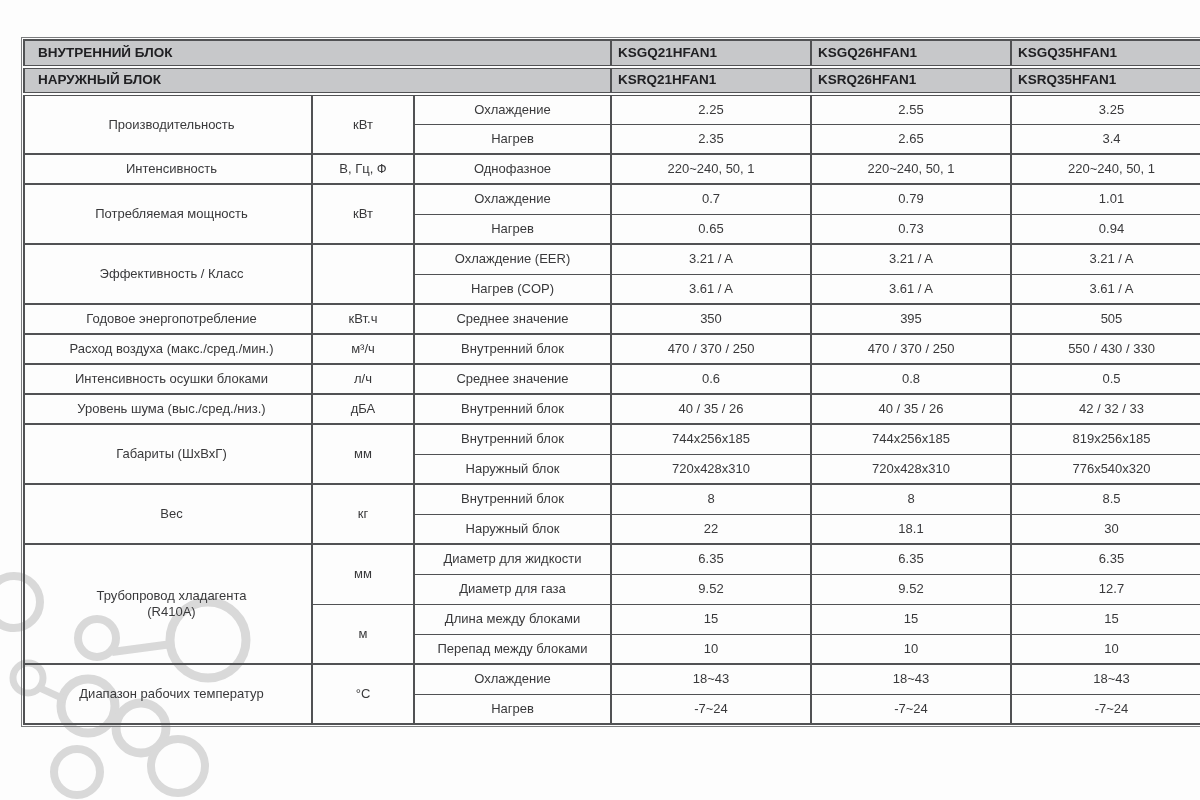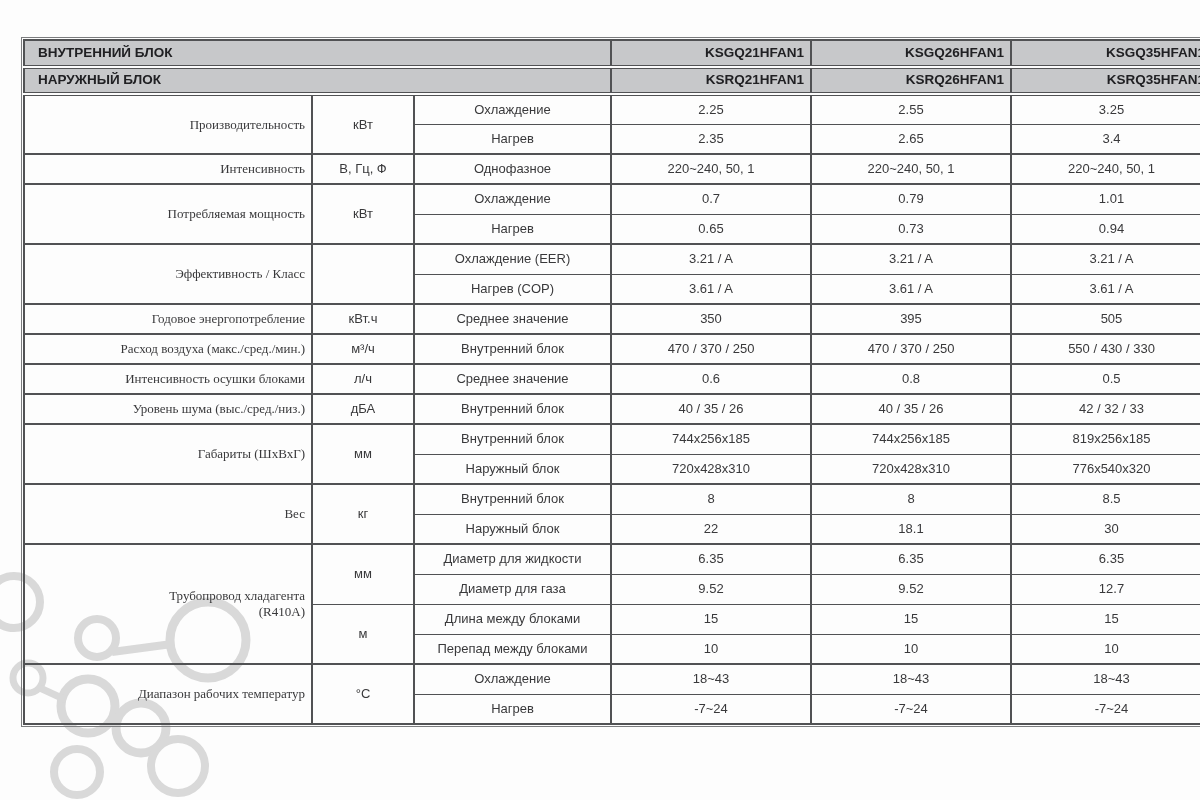--- a/index.html
+++ b/index.html
@@ -27,22 +27,22 @@
     text-align:center; vertical-align:middle;
     padding:0 6px; overflow:hidden;
     line-height:1.2;
   }
   tr.hdr td {
     background:#c7c8ca; background-clip:padding-box;
     font-weight:bold; color:#202023; font-size:13.5px;
     text-align:left; padding-left:13px; height:27px;
     border-bottom:4px double #515254;
   }
-  tr.hdr td.model { text-align:right; padding-left:6px; }
-  td.param { text-align:right; padding-left:13px; white-space:pre-line;font-family:Liberation Serif, serif; }
+  tr.hdr td.model { text-align:left; padding-left:6px; }
+  td.param { text-align:center; padding-left:13px; white-space:pre-line; }
   tr.group-start td { border-top:2px solid #515254; }
 </style>
 </head>
 <body>
 
 <svg class="watermark" width="290" height="260" viewBox="0 0 290 260" fill="none">
   <g stroke="#d9d9d9" fill="none">
     <circle cx="14" cy="62" r="26" stroke-width="8"></circle>
     <circle cx="97" cy="98" r="19" stroke-width="8"></circle>
     <circle cx="208" cy="100" r="38" stroke-width="9"></circle>

